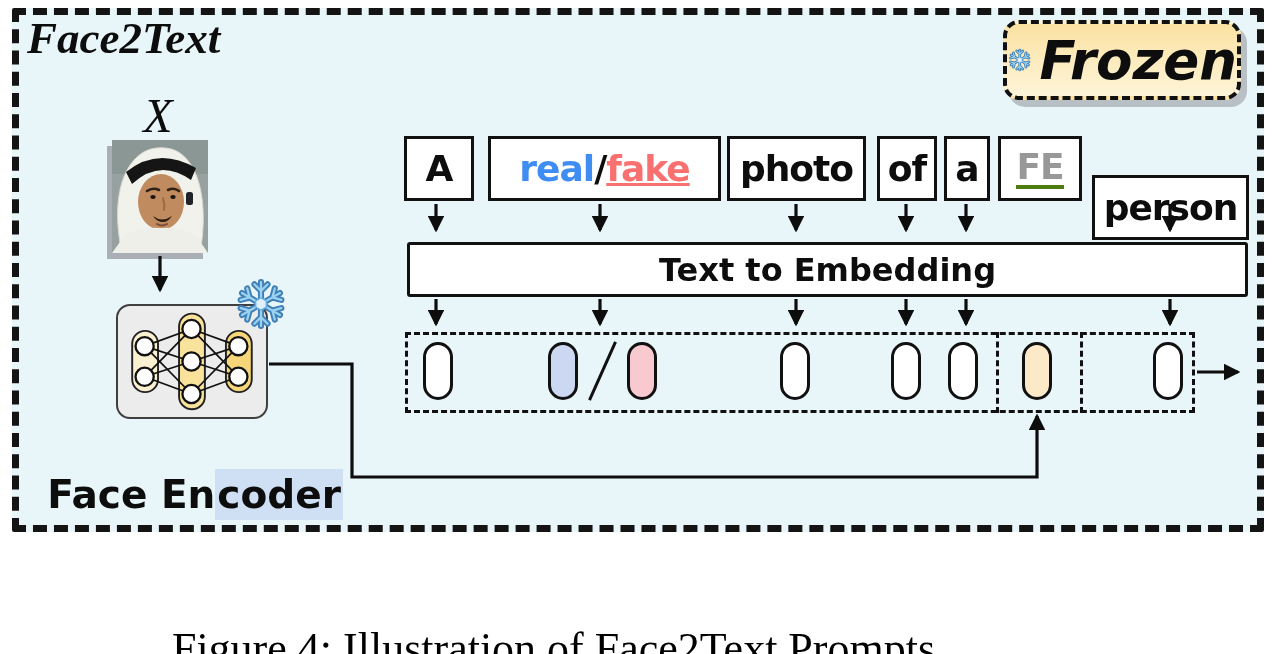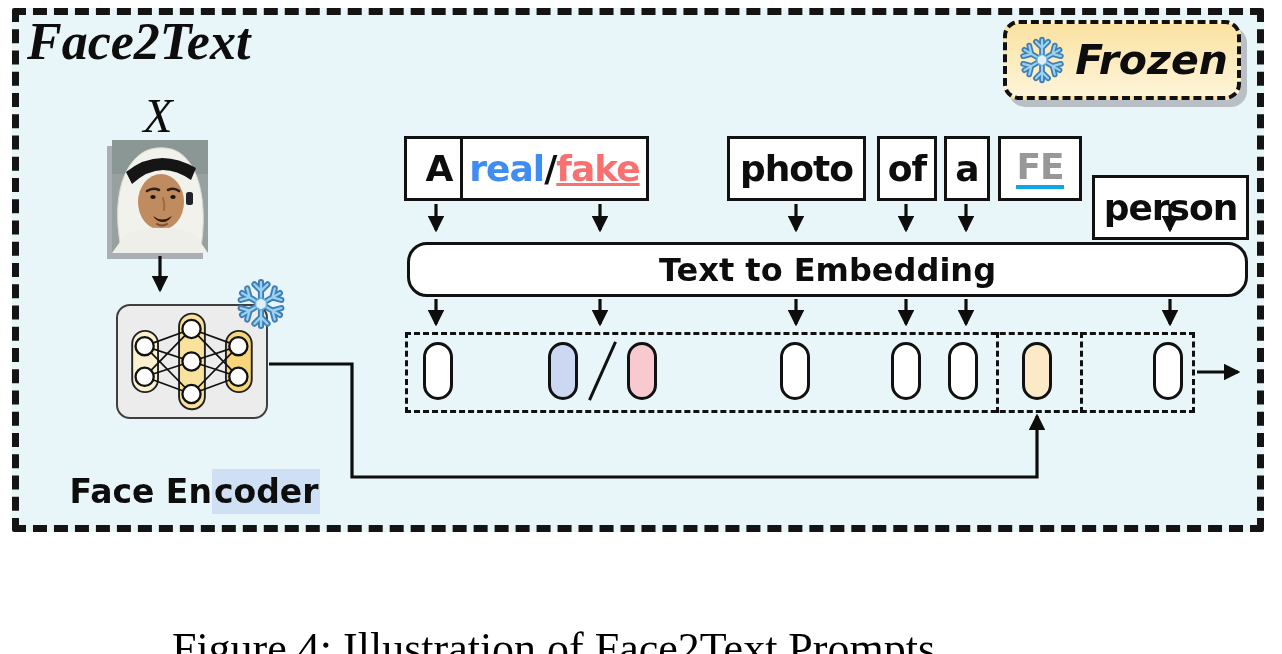--- a/index.html
+++ b/index.html
@@ -1,52 +1,52 @@
 <!DOCTYPE html>
 <html><head>
 <meta charset="utf-8">
 <style>
   html,body{margin:0;padding:0;background:#ffffff;}
   .stage{position:relative;width:1282px;height:654px;background:#ffffff;overflow:hidden;
          font-family:"DejaVu Sans",sans-serif;}
   .panel-bg{position:absolute;left:12px;top:8px;width:1252px;height:524px;
             box-sizing:border-box;background:#e8f5f9;border:7px dashed #141414;border-radius:2px;}
   .fig-title{position:absolute;left:27px;top:12px;font-family:"Liberation Serif",serif;
-             font-style:italic;font-weight:bold;font-size:52px;color:#0d0d0d;letter-spacing:0px;}
+             font-style:italic;font-weight:bold;font-size:45px;color:#0d0d0d;letter-spacing:0px;}
   
   .frozen-badge{position:absolute;left:1003px;top:20px;width:238px;height:80px;box-sizing:border-box;
                 border:4px dashed #111;border-radius:16px;
                 background:linear-gradient(180deg,#fbe2a2 0%,#fcecc0 55%,#fdf4d8 100%);
                 box-shadow:6px 7px 0 #b9c0c5;display:flex;align-items:center;justify-content:center;gap:7px;}
-  .frozen-label{font-style:italic;font-weight:bold;font-size:41px;color:#0d0d0d;}
+  .frozen-label{font-style:italic;font-weight:bold;font-size:53px;color:#0d0d0d;}
   
   .x-label{position:absolute;left:126px;top:88px;width:64px;text-align:center;
            font-family:"Liberation Serif",serif;font-style:italic;font-size:48px;color:#0d0d0d;}
   .face-photo{position:absolute;left:112px;top:140px;width:96px;height:113px;
               box-shadow:-5px 6px 0 #a9afb5;}
   
   .encoder-box{position:absolute;left:116px;top:304px;width:152px;height:115px;box-sizing:border-box;
                background:#ececec;border:2.5px solid #3f3f3f;border-radius:14px;}
   .snowflake{position:absolute;}
   .ef-label{position:absolute;left:145px;top:424px;width:100px;text-align:center;
             font-family:"Liberation Serif",serif;font-style:italic;font-size:46px;color:#0d0d0d;}
   .ef-label sub{font-size:30px;}
   .encoder-name{position:absolute;left:38px;top:472px;width:314px;text-align:center;
-                font-weight:bold;font-size:33px;color:#0d0d0d;white-space:nowrap;}
+                font-weight:bold;font-size:39px;color:#0d0d0d;white-space:nowrap;}
   .encoder-name .hl{background:#cfe0f5;padding:3px 2px;}
   
   .word-box{position:absolute;top:136px;height:65px;box-sizing:border-box;background:#ffffff;
             border:3px solid #111;display:flex;align-items:center;justify-content:center;
             font-weight:bold;font-size:36px;color:#0d0d0d;letter-spacing:-1px;white-space:nowrap;}
   .txt-blue{color:#3f8cf2;}
   .txt-red{color:#f97070;text-decoration:underline;}
-  .txt-fe{color:#989898;border-bottom:4px solid #0ea5e9;line-height:1.05;}
+  .txt-fe{color:#989898;border-bottom:4px solid #4d7c0f;line-height:1.05;}
   
   .t2e-box{position:absolute;left:407px;top:242px;width:841px;height:55px;box-sizing:border-box;
-           background:#ffffff;border:3px solid #111;border-radius:20px;
+           background:#ffffff;border:3px solid #111;border-radius:3px;
            display:flex;align-items:center;justify-content:center;
            font-weight:bold;font-size:32px;color:#0d0d0d;}
   
   .emb-row{position:absolute;left:405px;top:332px;width:790px;height:81px;box-sizing:border-box;
            border:3px dashed #111;}
   .emb-divider{position:absolute;top:332px;height:81px;width:0;border-left:3px dashed #111;}
   .emb-token{position:absolute;top:342px;width:30px;height:58px;box-sizing:border-box;
              border:3px solid #111;border-radius:15px;background:#fff;}
   .slash-bar{position:absolute;left:601px;top:339px;width:3px;height:64px;background:#111;
              transform:rotate(24deg);}
@@ -153,21 +153,21 @@
   </div>
   <svg class="snowflake" style="left:233px;top:276px;" width="56" height="56">
       <use href="#sf"></use>
     </svg>
 
   <div class="encoder-name"><span>Face En</span><span class="hl">coder</span></div>
 
   <div class="word-box" style="left:404px;width:70px;">
       <span>A</span>
     </div>
-  <div class="word-box" style="left:460px;width:189px;">
+  <div class="word-box" style="left:488px;width:233px;">
     <span class="txt-blue">real</span>
       <span>/</span>
       <span class="txt-red">fake</span>
   </div>
   <div class="word-box" style="left:877px;width:60px;">
       <span>of</span>
     </div>
   <div class="word-box" style="left:727px;width:139px;">
       <span>photo</span>
     </div>

